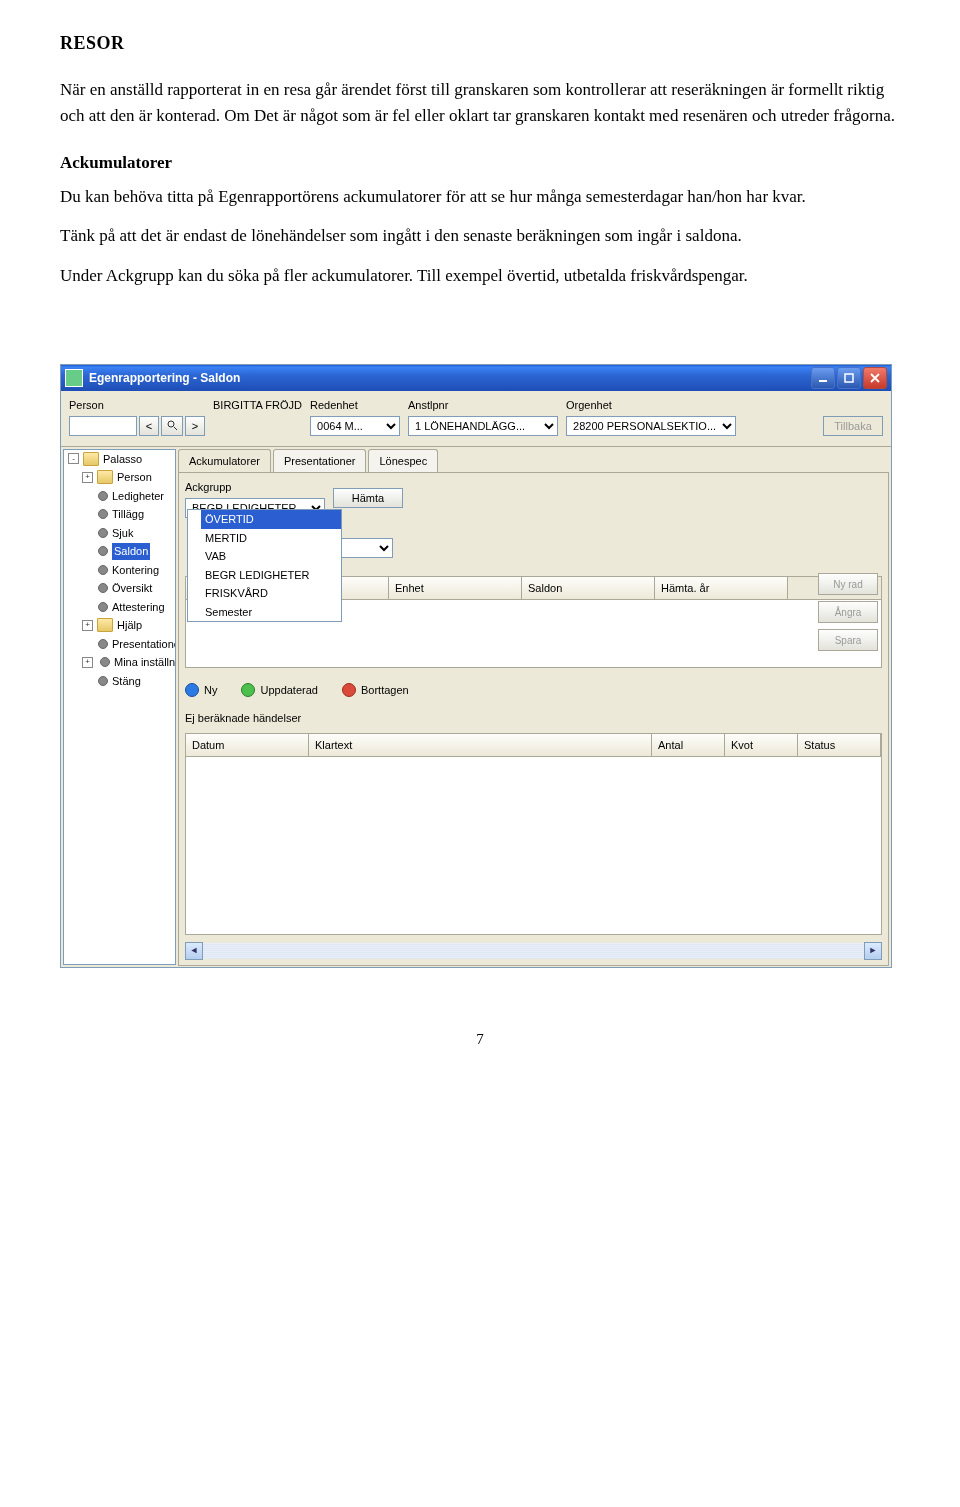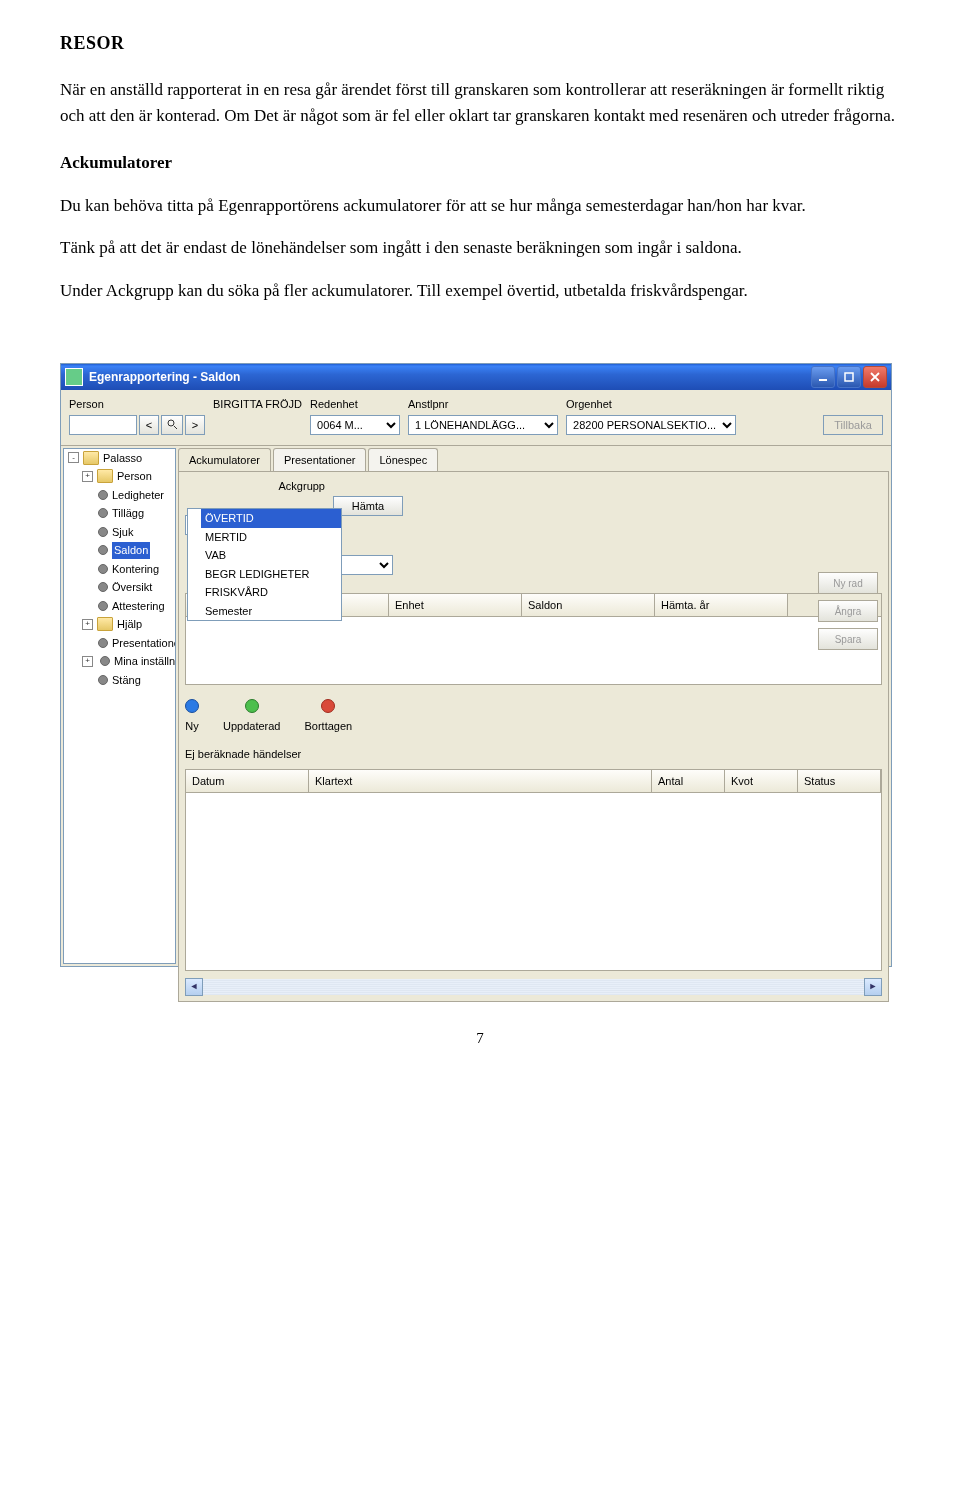--- a/index.html
+++ b/index.html
@@ -16,25 +16,25 @@
     font-weight: bold;
     margin: 0 0 20px 0;
     letter-spacing: 0.5px;
   }
   h2.doc-subheading {
     font-size: 17px;
     font-weight: bold;
     margin: 22px 0 4px 0;
   }
   p.doc-para {
-    margin: 17px 0 14px 0;
+    margin: 8px 0 14px 0;
     font-family: Liberation Serif, serif;
   }
   .screenshot {
-    margin-top: 60px;
+    margin-top: 76px;
     border: 1px solid #7f9db9;
     background: #ece9d8;
     font-family: Tahoma, Arial, sans-serif;
     font-size: 11px;
     color: #000;
     width: 830px;
   }
   
   .titlebar {
     display: flex;
@@ -185,21 +185,21 @@
     display: flex;
     flex-direction: column;
     gap: 6px;
     position: relative;
   }
   .form-row {
     display: flex;
     align-items: center;
     gap: 8px;
   }
-  .form-col { display: flex; flex-direction: column; gap: 20px; align-items: flex-end; }
+  .form-col { display: flex; flex-direction: column; gap: 2px; }
   .dropdown-open {
     position: absolute;
     top: 36px; left: 8px;
     width: 140px;
     background: #fff;
     border: 1px solid #7f9db9;
     z-index: 5;
     font-size: 11px;
     padding-left: 13px;
   }
@@ -230,21 +230,21 @@
     background: linear-gradient(#fefefe,#e3e3db);
     color: #9a9a9a;
     font-size: 10px;
     padding: 0;
   }
   .legend-row {
     display: flex; gap: 24px; align-items: center;
     margin-top: 8px;
     font-size: 11px;
   }
-  .legend-item { display: flex; align-items: center; gap: 5px; flex-direction: column; }
+  .legend-item { display: flex; align-items: center; gap: 5px; }
   .legend-dot { width: 12px; height: 12px; border-radius: 50%; display:inline-block; }
   .legend-dot.blue { background: #2b7ae4; border:1px solid #1a4f9e;}
   .legend-dot.green { background: #4cbf4c; border:1px solid #2d7d2d;}
   .legend-dot.red { background: #d94a3a; border:1px solid #a02d20;}
   .section-label { margin-top: 6px; font-size: 11px; }
   .scrollbar-bottom {
     display: flex; align-items: center;
     height: 16px; margin-top: 2px;
     background: #e8e8e8;
   }

